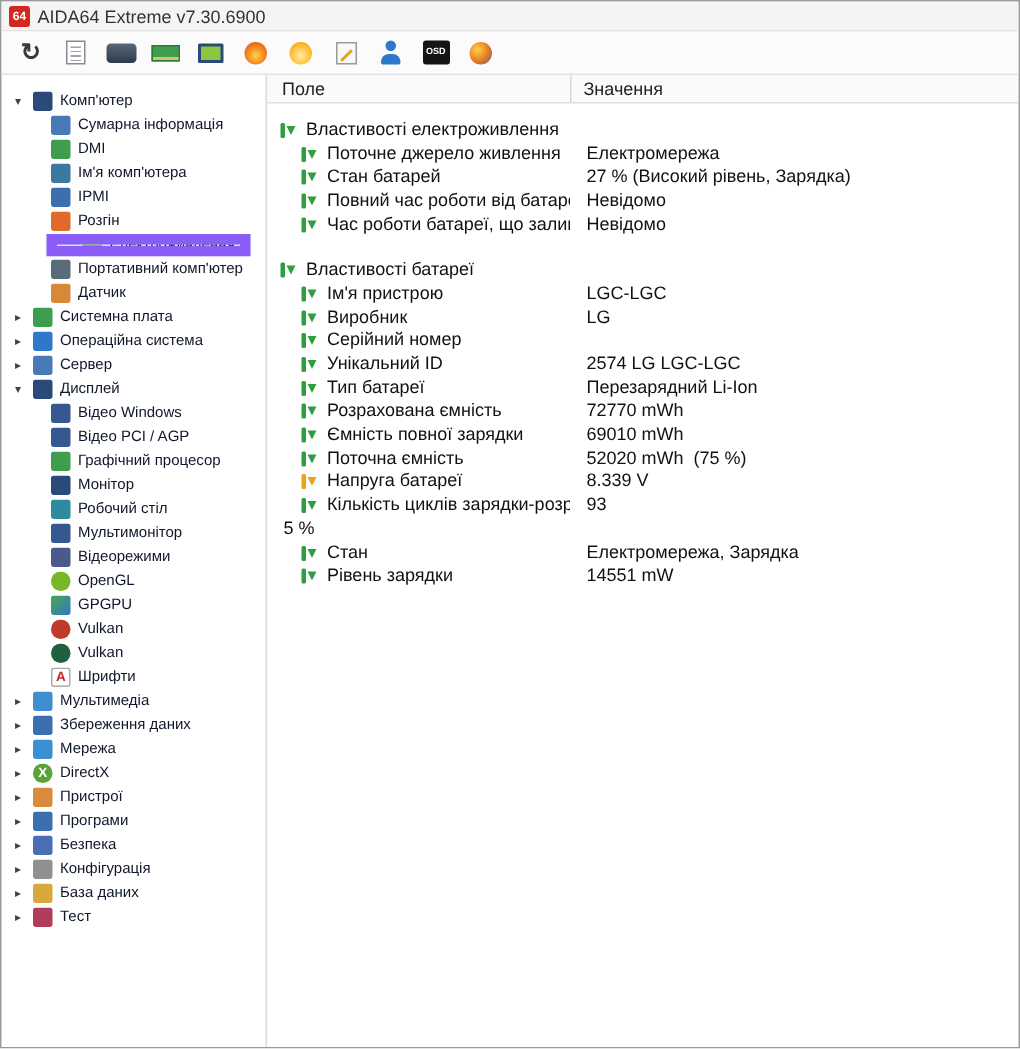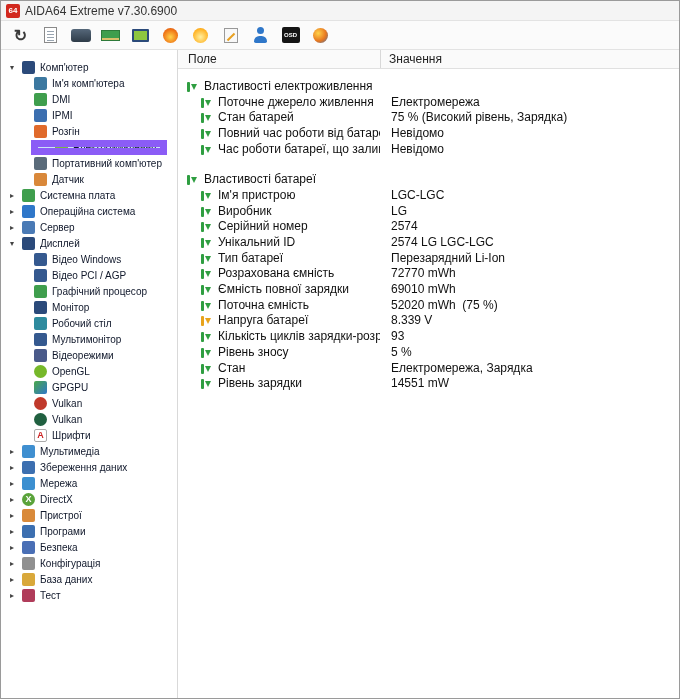--- a/index.html
+++ b/index.html
@@ -112,29 +112,36 @@
         <div class="titem lvl0">
           <span class="chev">▾</span>
           <span class="tbody">
             <span class="sic" style="background: rgb(43, 74, 122);"></span>
             <span class="tlabel">Комп'ютер</span>
           </span>
         </div>
         <div class="titem lvl1">
           <span class="chev"></span>
           <span class="tbody">
+            <span class="sic" style="background: rgb(74, 121, 184);"></span>
+            <span class="tlabel">Сумарна інформація</span>
+          </span>
+        </div>
+        <div class="titem lvl1">
+          <span class="chev"></span>
+          <span class="tbody">
+            <span class="sic" style="background: rgb(63, 158, 77);"></span>
+            <span class="tlabel">DMI</span>
+          </span>
+        </div>
+        <div class="titem lvl1">
+          <span class="chev"></span>
+          <span class="tbody">
             <span class="sic" style="background: rgb(60, 120, 160);"></span>
             <span class="tlabel">Ім'я комп'ютера</span>
-          </span>
-        </div>
-        <div class="titem lvl1">
-          <span class="chev"></span>
-          <span class="tbody">
-            <span class="sic" style="background: rgb(63, 158, 77);"></span>
-            <span class="tlabel">DMI</span>
           </span>
         </div>
         <div class="titem lvl1">
           <span class="chev"></span>
           <span class="tbody">
             <span class="sic" style="background: rgb(60, 111, 176);"></span>
             <span class="tlabel">IPMI</span>
           </span>
         </div>
         <div class="titem lvl1">
@@ -356,21 +363,21 @@
       <div class="rows" id="rows">
           <div class="trow section">
             <div class="cell-field"><span class="fi"></span><span>Властивості електроживлення</span></div>
           </div>
           <div class="trow">
             <div class="cell-field indent"><span class="fi"></span><span>Поточне джерело живлення</span></div>
             <div class="cell-value">Електромережа</div>
           </div>
           <div class="trow">
             <div class="cell-field indent"><span class="fi"></span><span>Стан батарей</span></div>
-            <div class="cell-value">75 % (Високий рівень, Зарядка)</div>
+            <div class="cell-value">27 % (Високий рівень, Зарядка)</div>
           </div>
           <div class="trow">
             <div class="cell-field indent"><span class="fi"></span><span>Повний час роботи від батареї</span></div>
             <div class="cell-value">Невідомо</div>
           </div>
           <div class="trow">
             <div class="cell-field indent"><span class="fi"></span><span>Час роботи батареї, що залиш...</span></div>
             <div class="cell-value">Невідомо</div>
           </div>
           <div class="spacer"></div>
@@ -380,21 +387,20 @@
           <div class="trow">
             <div class="cell-field indent"><span class="fi"></span><span>Ім'я пристрою</span></div>
             <div class="cell-value">LGC-LGC</div>
           </div>
           <div class="trow">
             <div class="cell-field indent"><span class="fi"></span><span>Виробник</span></div>
             <div class="cell-value">LG</div>
           </div>
           <div class="trow">
             <div class="cell-field indent"><span class="fi"></span><span>Серійний номер</span></div>
-            <div class="cell-value">2574</div>
           </div>
           <div class="trow">
             <div class="cell-field indent"><span class="fi"></span><span>Унікальний ID</span></div>
             <div class="cell-value">2574 LG LGC-LGC</div>
           </div>
           <div class="trow">
             <div class="cell-field indent"><span class="fi"></span><span>Тип батареї</span></div>
             <div class="cell-value">Перезарядний Li-Ion</div>
           </div>
           <div class="trow">
@@ -411,21 +417,20 @@
           </div>
           <div class="trow">
             <div class="cell-field indent"><span class="fi fi-power"></span><span>Напруга батареї</span></div>
             <div class="cell-value">8.339 V</div>
           </div>
           <div class="trow">
             <div class="cell-field indent"><span class="fi"></span><span>Кількість циклів зарядки-розря...</span></div>
             <div class="cell-value">93</div>
           </div>
           <div class="trow">
-            <div class="cell-field indent"><span class="fi"></span><span>Рівень зносу</span></div>
             <div class="cell-value">5 %</div>
           </div>
           <div class="trow">
             <div class="cell-field indent"><span class="fi"></span><span>Стан</span></div>
             <div class="cell-value">Електромережа, Зарядка</div>
           </div>
           <div class="trow">
             <div class="cell-field indent"><span class="fi"></span><span>Рівень зарядки</span></div>
             <div class="cell-value">14551 mW</div>
           </div>

